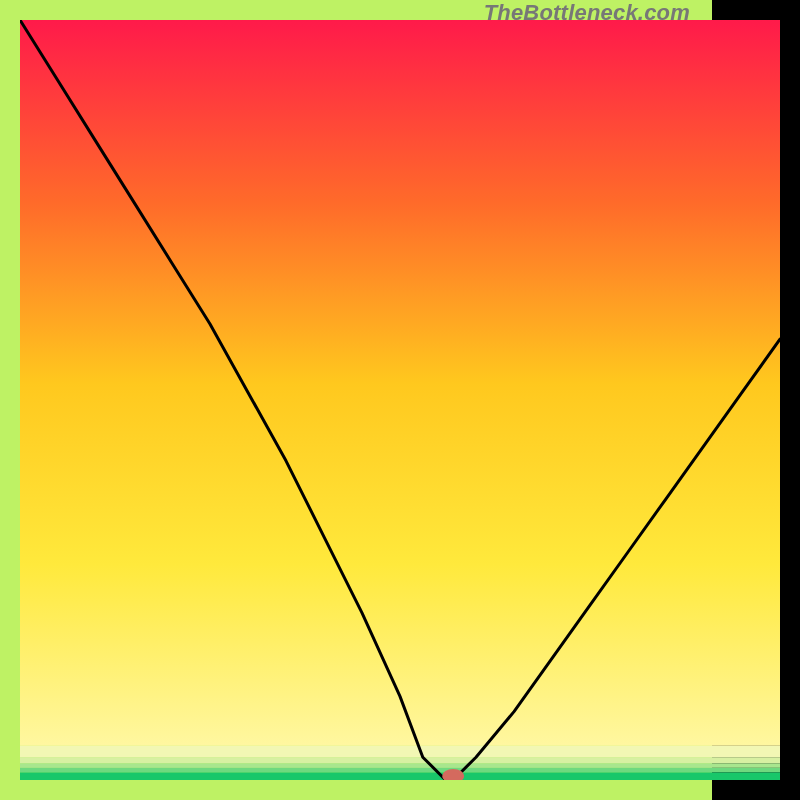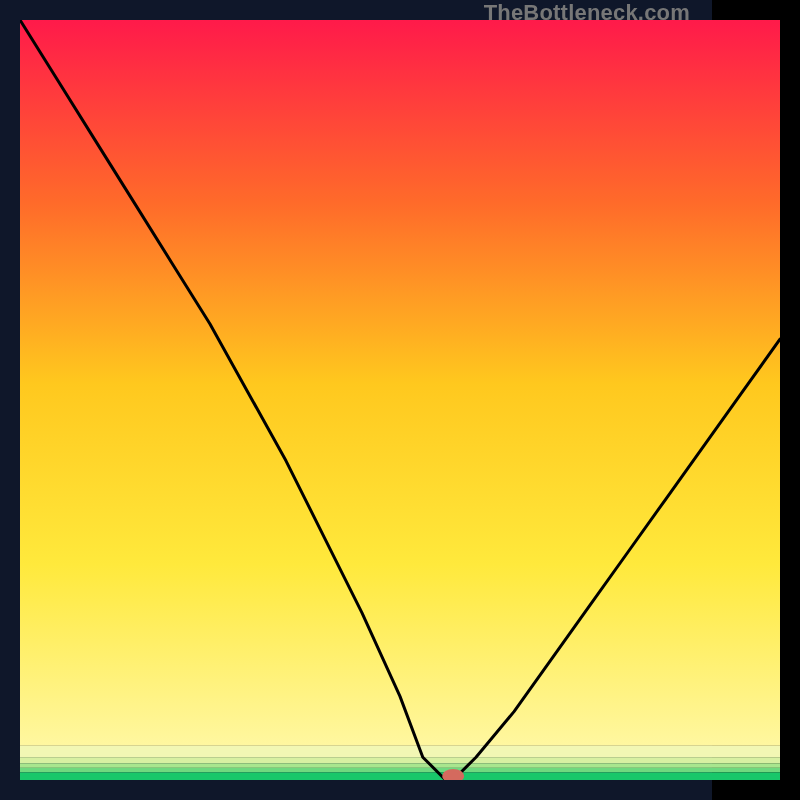--- a/index.html
+++ b/index.html
@@ -1,21 +1,22 @@
 <!DOCTYPE html>
 <html><head>
 <meta charset="utf-8">
 <style>
   * { margin: 0; padding: 0; box-sizing: border-box; }
   html, body { width: 800px; height: 800px; overflow: hidden; background: #000; }
   .frame {
     position: relative;
     width: 712px;
     height: 800px;
-    background: #0f172a;
+    background: #bef264;
+    font-style: italic;
   }
   .plot-area {
     position: absolute;
     left: 20px;
     top: 20px;
     width: 760px;
     height: 760px;
     overflow: hidden;
   }
   .watermark {

